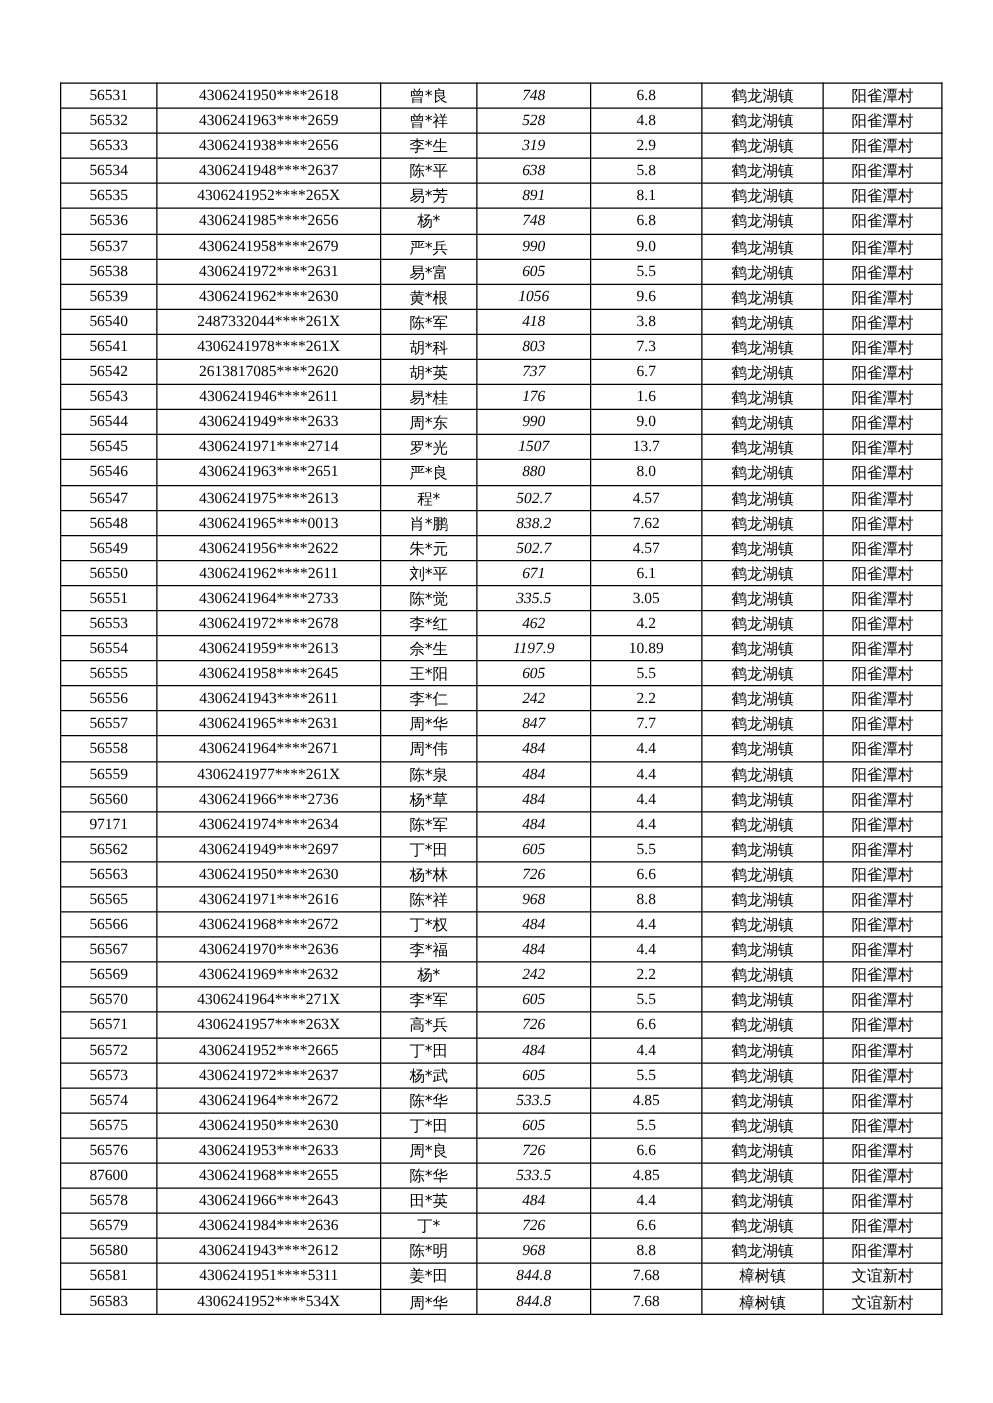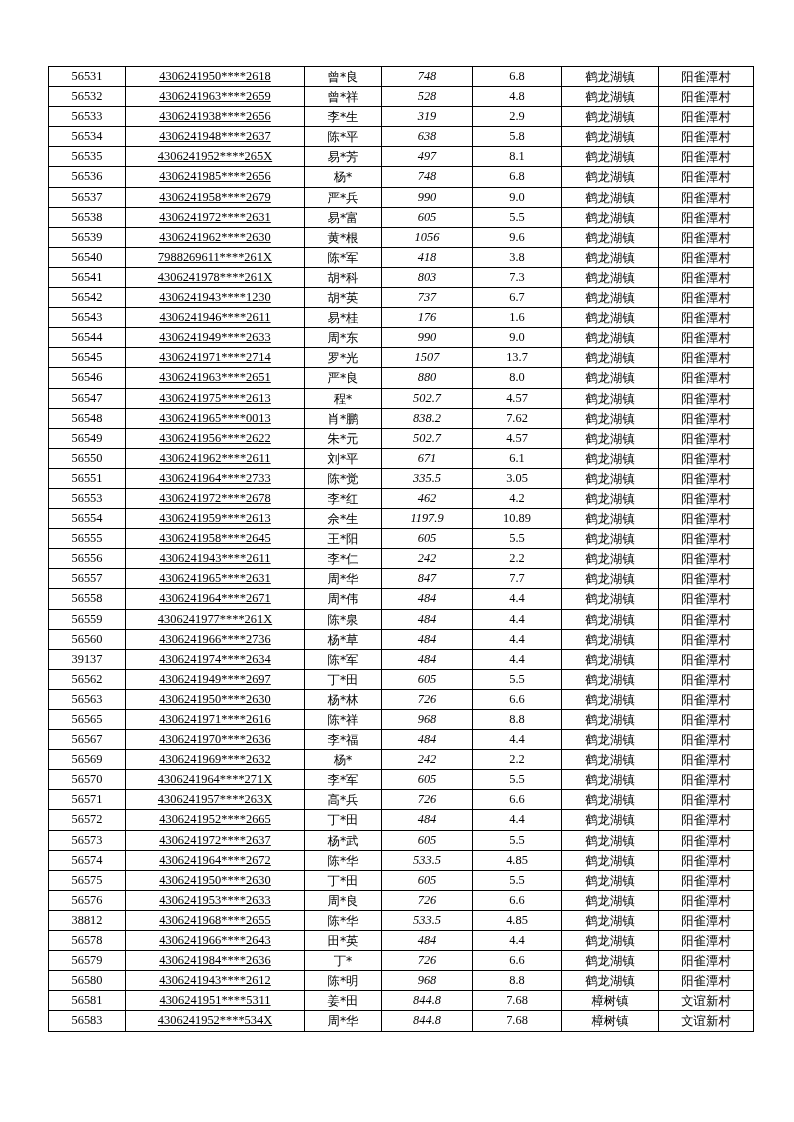--- a/index.html
+++ b/index.html
@@ -30,21 +30,21 @@
     height: 19.1px;
     line-height: 19.1px;
     font-size: 12.4px;
     text-align: center;
     vertical-align: middle;
     padding: 0;
     overflow: hidden;
     white-space: nowrap;
   }
   .col-seq    { width: 76px; }
-  .col-id     { width: 178px; text-decoration: underline; }
+  .col-id     { width: 178px; }
   .col-name   { width: 76px; }
   .col-amount { width: 90px; font-style: italic; }
   .col-rate   { width: 88px; margin-top: 23px; }
   .col-town   { width: 96px; }
   .col-village{ width: 94px; margin-top: 48px; }
   td.cn {
     font-family: "DejaVu Sans", "Liberation Sans", sans-serif;
     font-size: 12px;
   }
 </style>
@@ -87,21 +87,21 @@
           <td class="col-name cn">陈*平</td>
           <td class="col-amount">638</td>
           <td class="col-rate">5.8</td>
           <td class="col-town cn">鹤龙湖镇</td>
           <td class="col-village cn">阳雀潭村</td>
         </tr>
         <tr>
           <td class="col-seq">56535</td>
           <td class="col-id">4306241952****265X</td>
           <td class="col-name cn">易*芳</td>
-          <td class="col-amount">497</td>
+          <td class="col-amount">891</td>
           <td class="col-rate">8.1</td>
           <td class="col-town cn">鹤龙湖镇</td>
           <td class="col-village cn">阳雀潭村</td>
         </tr>
         <tr>
           <td class="col-seq">56536</td>
           <td class="col-id">4306241985****2656</td>
           <td class="col-name cn">杨*</td>
           <td class="col-amount">748</td>
           <td class="col-rate">6.8</td>
@@ -130,39 +130,39 @@
           <td class="col-seq">56539</td>
           <td class="col-id">4306241962****2630</td>
           <td class="col-name cn">黄*根</td>
           <td class="col-amount">1056</td>
           <td class="col-rate">9.6</td>
           <td class="col-town cn">鹤龙湖镇</td>
           <td class="col-village cn">阳雀潭村</td>
         </tr>
         <tr>
           <td class="col-seq">56540</td>
-          <td class="col-id">7988269611****261X</td>
+          <td class="col-id">2487332044****261X</td>
           <td class="col-name cn">陈*军</td>
           <td class="col-amount">418</td>
           <td class="col-rate">3.8</td>
           <td class="col-town cn">鹤龙湖镇</td>
           <td class="col-village cn">阳雀潭村</td>
         </tr>
         <tr>
           <td class="col-seq">56541</td>
           <td class="col-id">4306241978****261X</td>
           <td class="col-name cn">胡*科</td>
           <td class="col-amount">803</td>
           <td class="col-rate">7.3</td>
           <td class="col-town cn">鹤龙湖镇</td>
           <td class="col-village cn">阳雀潭村</td>
         </tr>
         <tr>
           <td class="col-seq">56542</td>
-          <td class="col-id">4306241943****1230</td>
+          <td class="col-id">2613817085****2620</td>
           <td class="col-name cn">胡*英</td>
           <td class="col-amount">737</td>
           <td class="col-rate">6.7</td>
           <td class="col-town cn">鹤龙湖镇</td>
           <td class="col-village cn">阳雀潭村</td>
         </tr>
         <tr>
           <td class="col-seq">56543</td>
           <td class="col-id">4306241946****2611</td>
           <td class="col-name cn">易*桂</td>
@@ -309,21 +309,21 @@
         <tr>
           <td class="col-seq">56560</td>
           <td class="col-id">4306241966****2736</td>
           <td class="col-name cn">杨*草</td>
           <td class="col-amount">484</td>
           <td class="col-rate">4.4</td>
           <td class="col-town cn">鹤龙湖镇</td>
           <td class="col-village cn">阳雀潭村</td>
         </tr>
         <tr>
-          <td class="col-seq">39137</td>
+          <td class="col-seq">97171</td>
           <td class="col-id">4306241974****2634</td>
           <td class="col-name cn">陈*军</td>
           <td class="col-amount">484</td>
           <td class="col-rate">4.4</td>
           <td class="col-town cn">鹤龙湖镇</td>
           <td class="col-village cn">阳雀潭村</td>
         </tr>
         <tr>
           <td class="col-seq">56562</td>
           <td class="col-id">4306241949****2697</td>
@@ -345,20 +345,29 @@
         <tr>
           <td class="col-seq">56565</td>
           <td class="col-id">4306241971****2616</td>
           <td class="col-name cn">陈*祥</td>
           <td class="col-amount">968</td>
           <td class="col-rate">8.8</td>
           <td class="col-town cn">鹤龙湖镇</td>
           <td class="col-village cn">阳雀潭村</td>
         </tr>
         <tr>
+          <td class="col-seq">56566</td>
+          <td class="col-id">4306241968****2672</td>
+          <td class="col-name cn">丁*权</td>
+          <td class="col-amount">484</td>
+          <td class="col-rate">4.4</td>
+          <td class="col-town cn">鹤龙湖镇</td>
+          <td class="col-village cn">阳雀潭村</td>
+        </tr>
+        <tr>
           <td class="col-seq">56567</td>
           <td class="col-id">4306241970****2636</td>
           <td class="col-name cn">李*福</td>
           <td class="col-amount">484</td>
           <td class="col-rate">4.4</td>
           <td class="col-town cn">鹤龙湖镇</td>
           <td class="col-village cn">阳雀潭村</td>
         </tr>
         <tr>
           <td class="col-seq">56569</td>
@@ -426,21 +435,21 @@
         <tr>
           <td class="col-seq">56576</td>
           <td class="col-id">4306241953****2633</td>
           <td class="col-name cn">周*良</td>
           <td class="col-amount">726</td>
           <td class="col-rate">6.6</td>
           <td class="col-town cn">鹤龙湖镇</td>
           <td class="col-village cn">阳雀潭村</td>
         </tr>
         <tr>
-          <td class="col-seq">38812</td>
+          <td class="col-seq">87600</td>
           <td class="col-id">4306241968****2655</td>
           <td class="col-name cn">陈*华</td>
           <td class="col-amount">533.5</td>
           <td class="col-rate">4.85</td>
           <td class="col-town cn">鹤龙湖镇</td>
           <td class="col-village cn">阳雀潭村</td>
         </tr>
         <tr>
           <td class="col-seq">56578</td>
           <td class="col-id">4306241966****2643</td>

